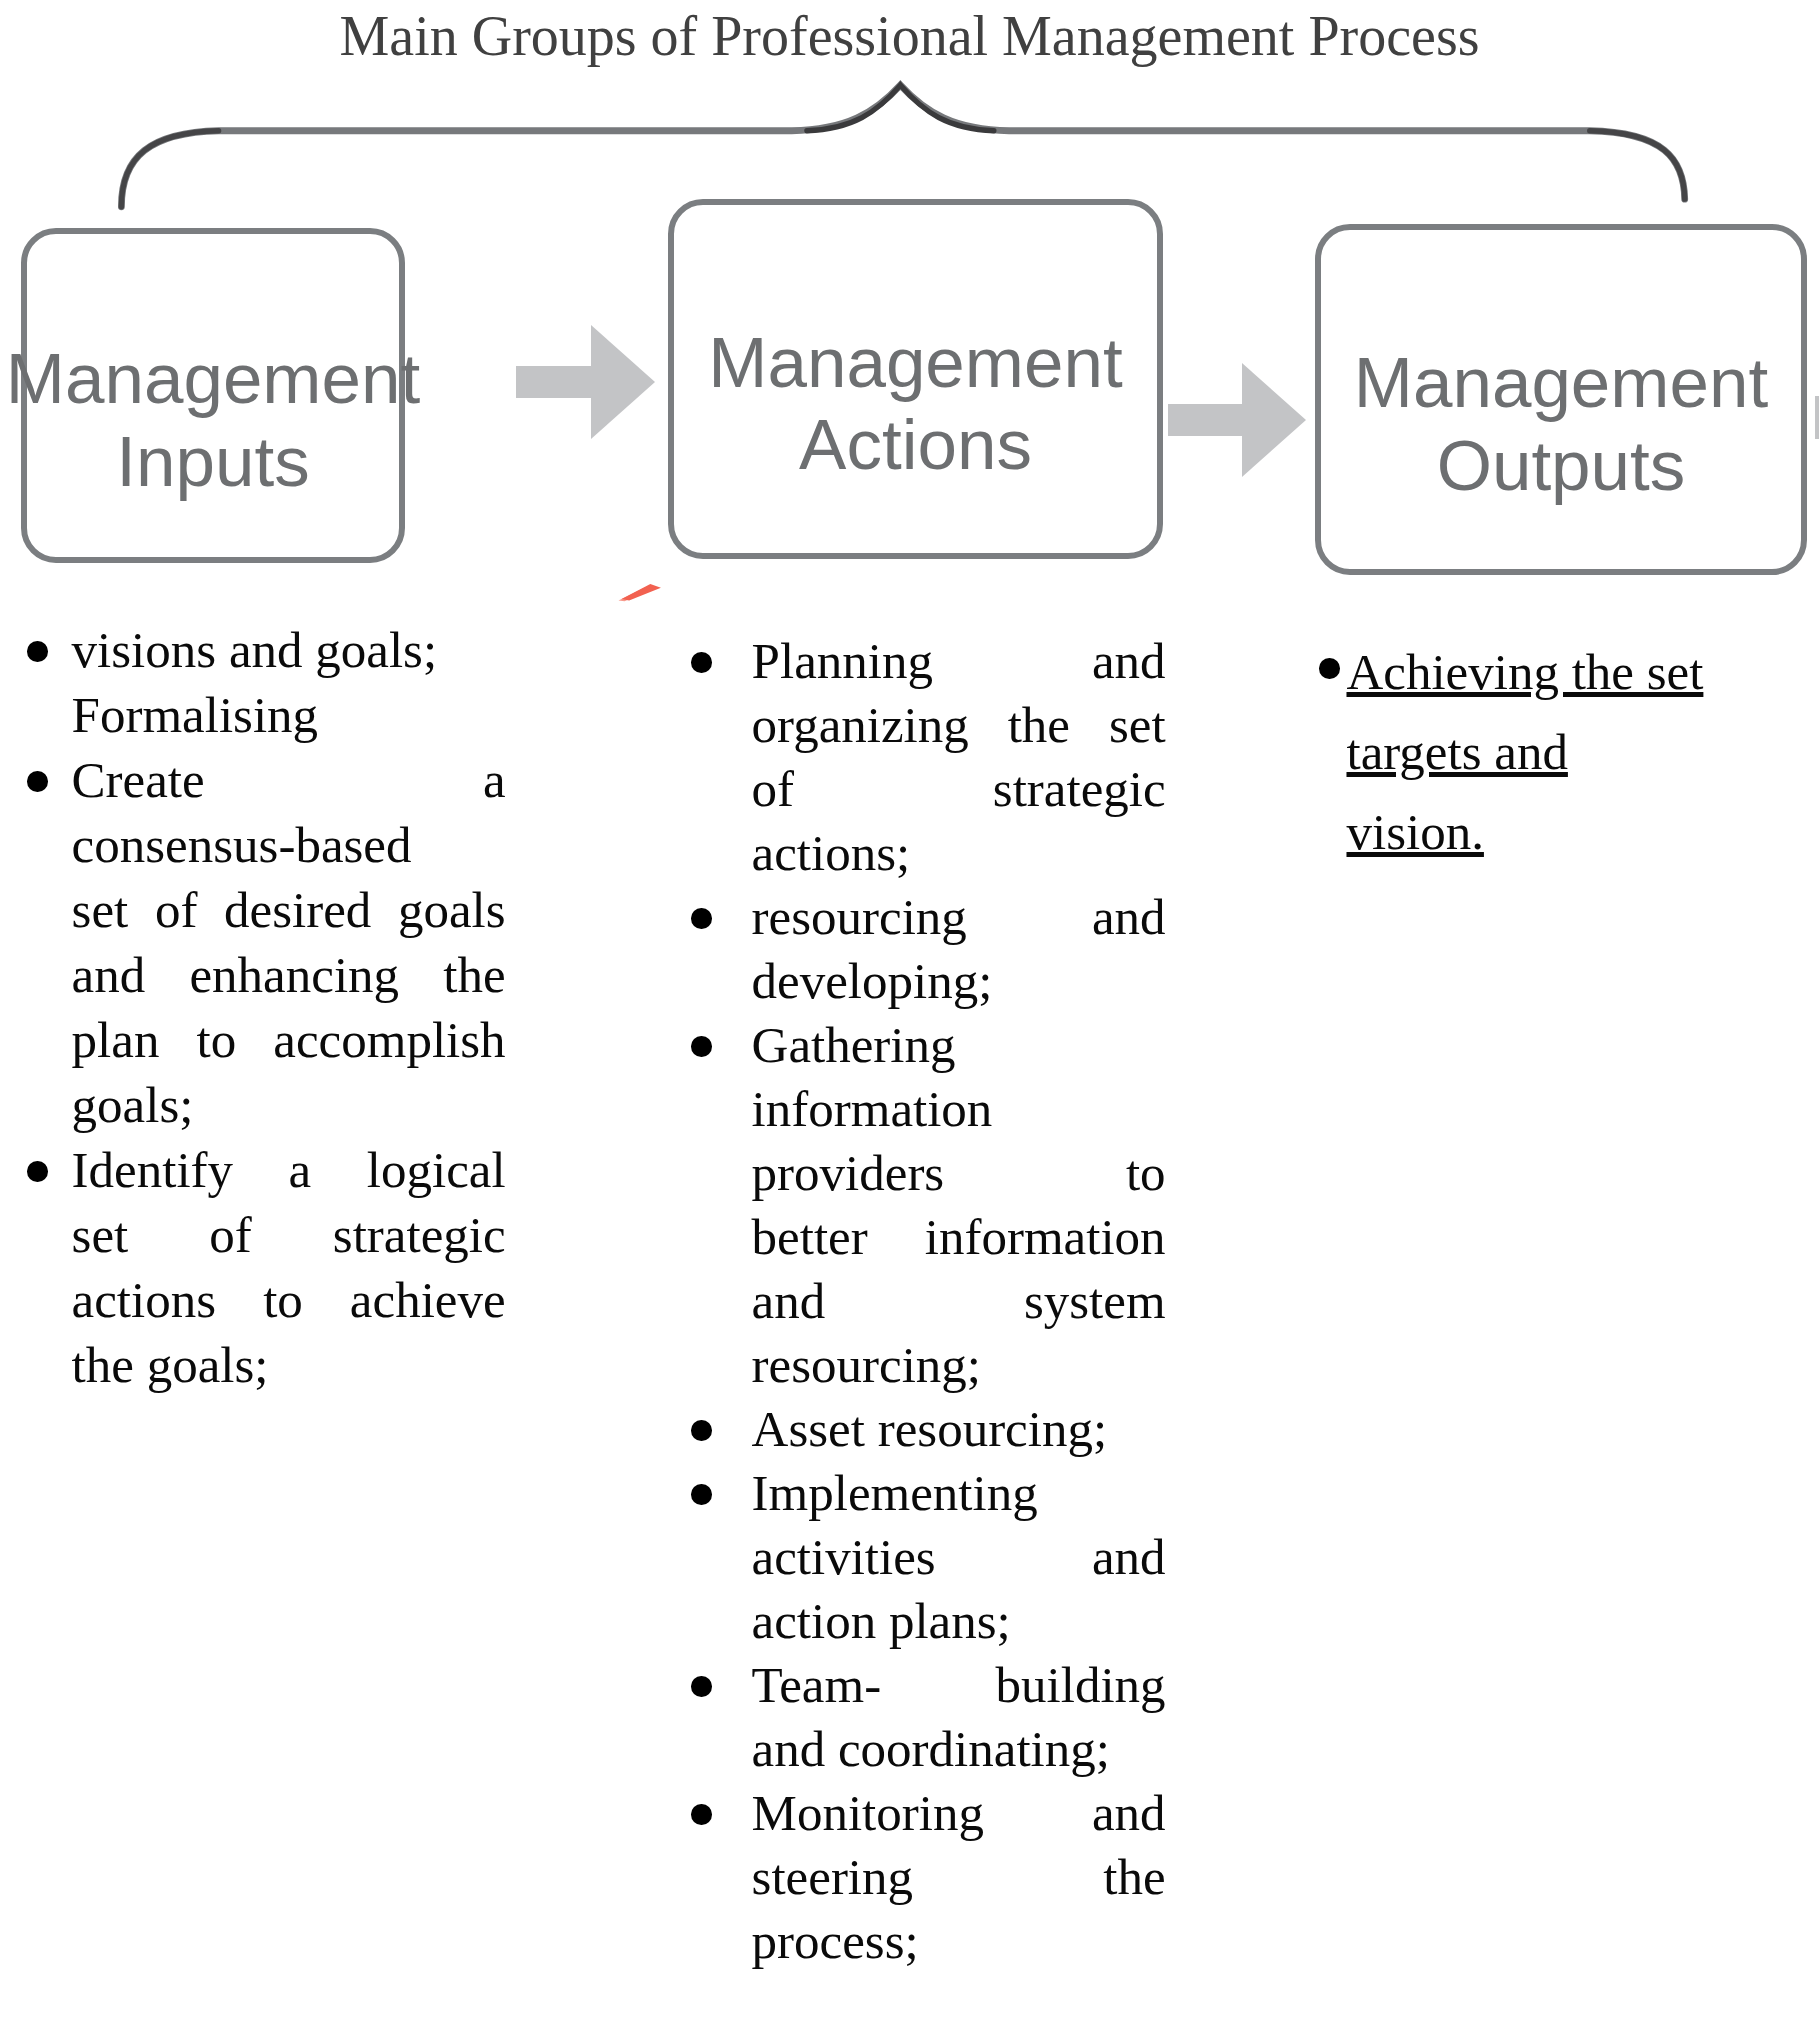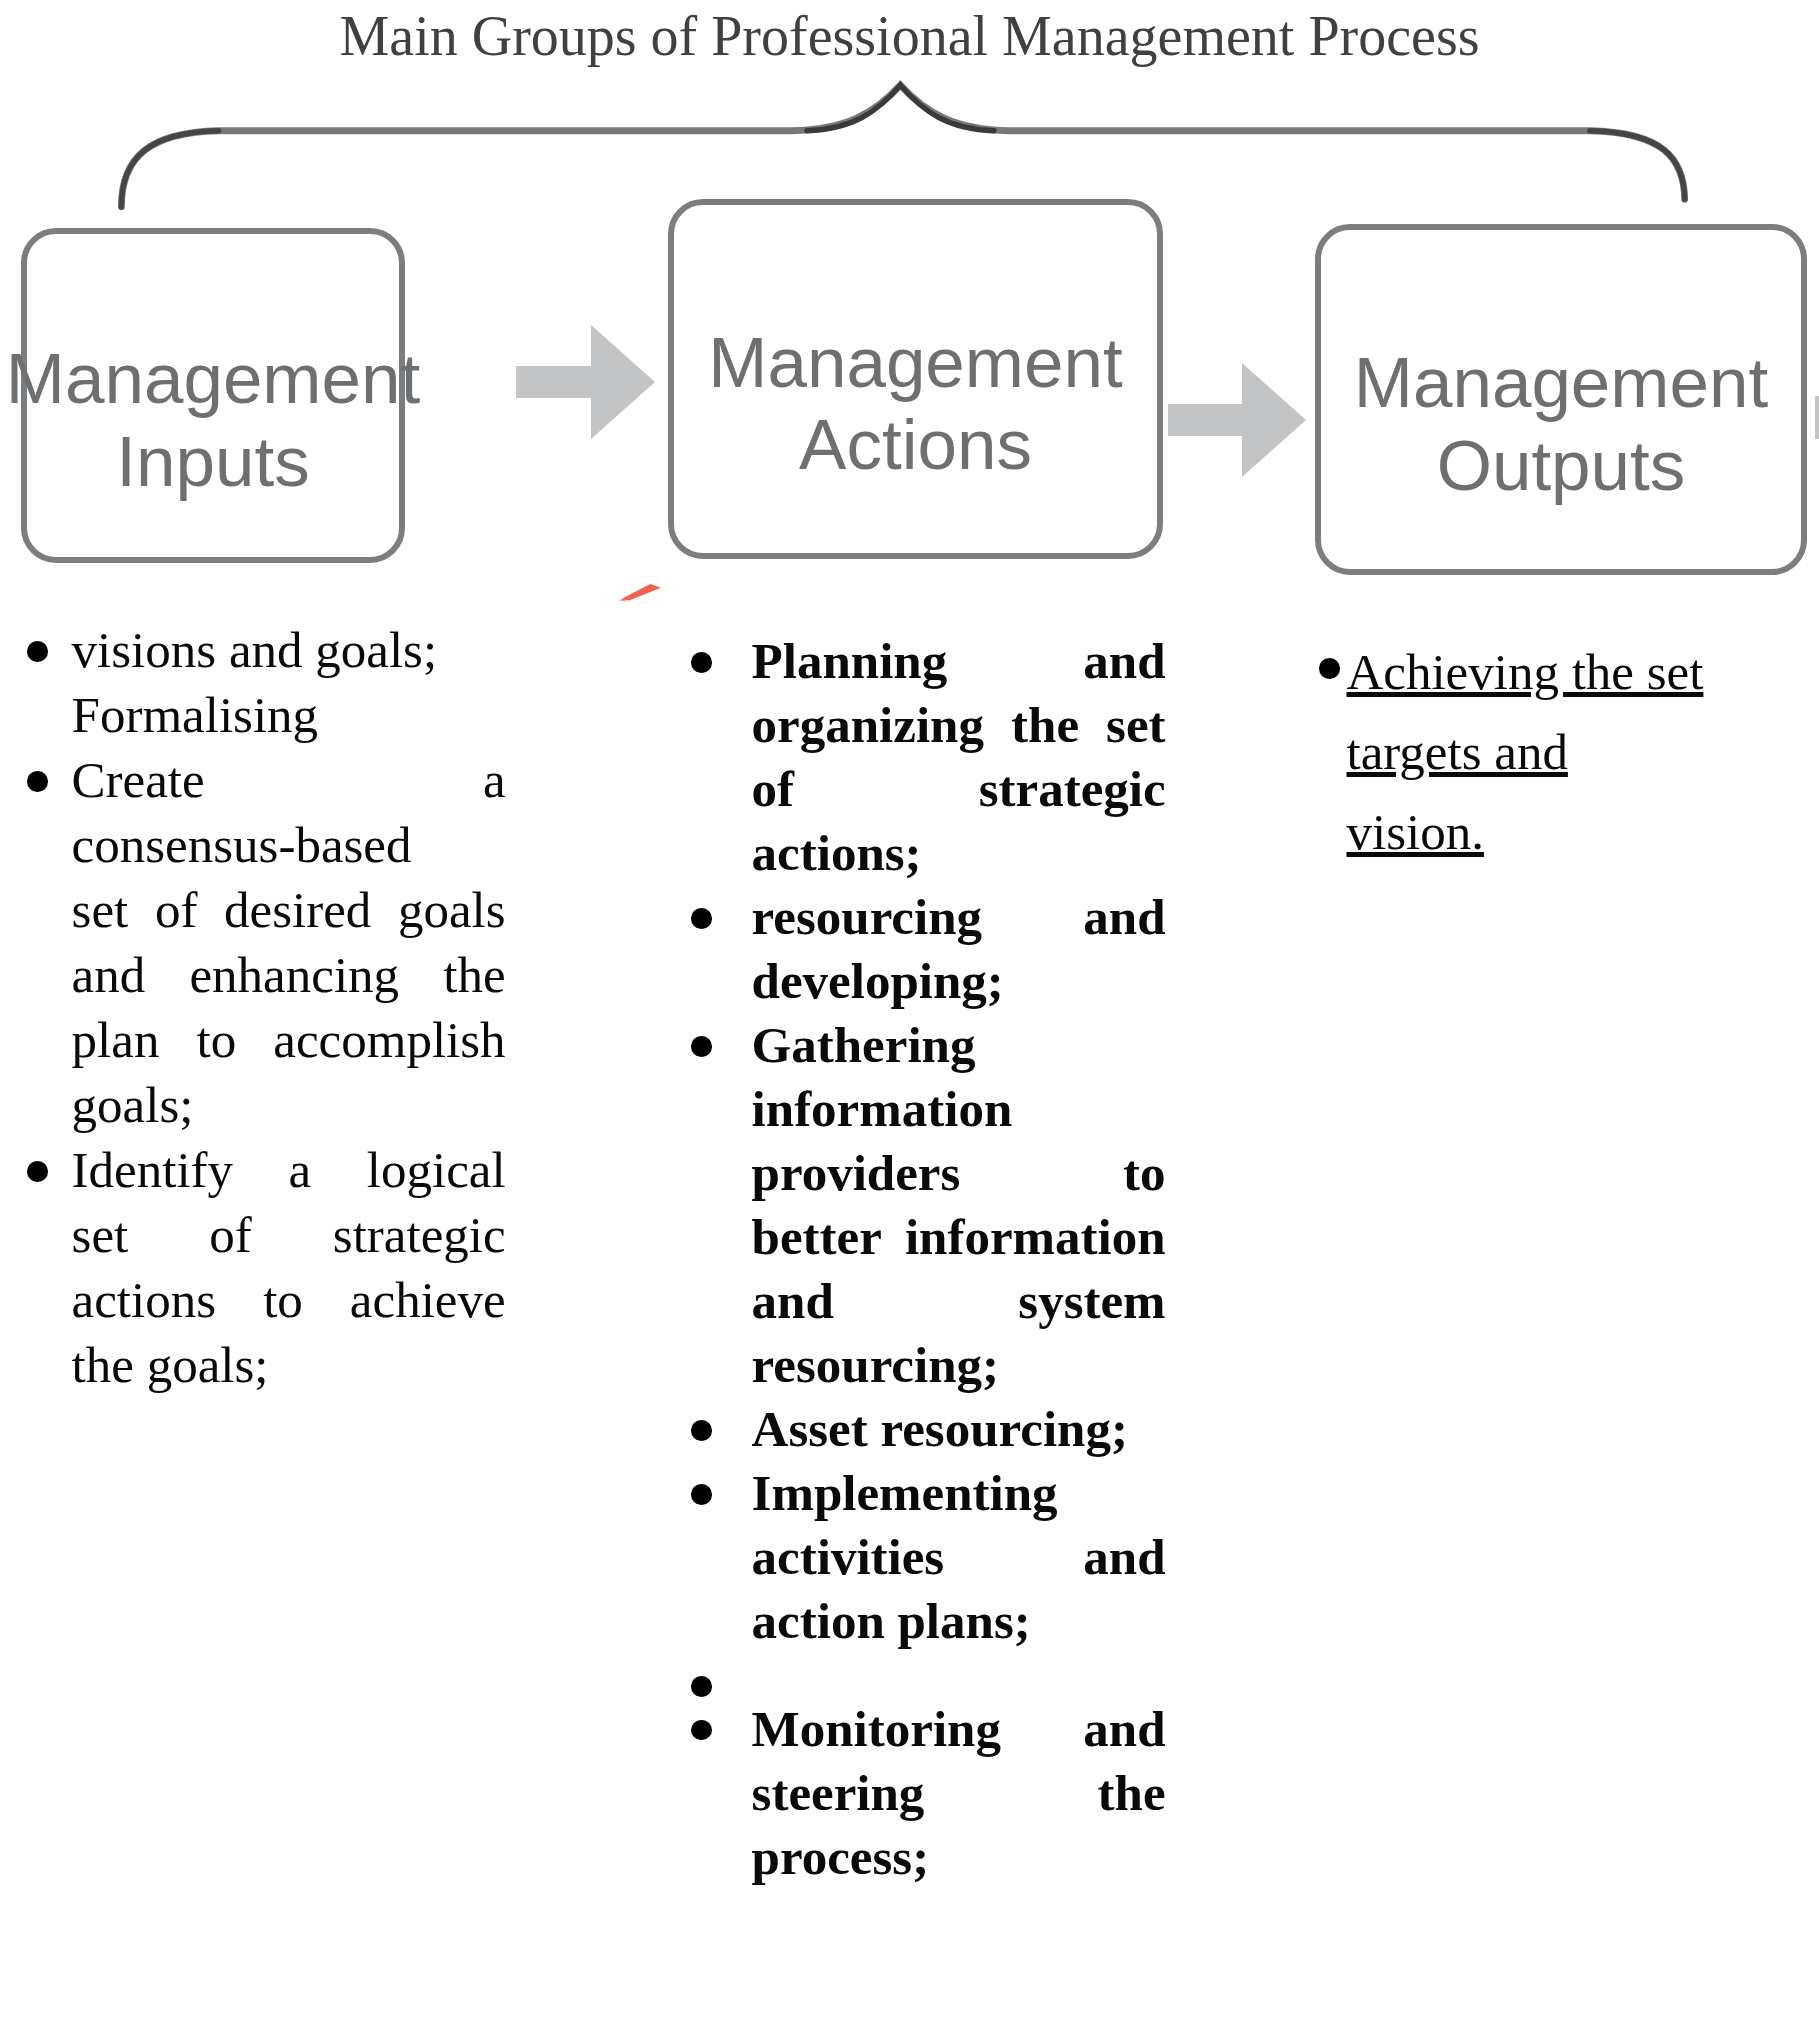--- a/index.html
+++ b/index.html
@@ -30,21 +30,21 @@
   .c3{left:1313px;top:632px;width:457px;text-decoration:underline;}
   .c1 .line{line-height:65px;}
   .c2 .line{line-height:64px;}
   .c3 .line{line-height:80px;}
   .item{display:flex;align-items:flex-start;}
   .bullet{flex:0 0 auto;width:20.6px;height:20.6px;border-radius:50%;background:#000;}
   .c1 .bullet{margin:23px 24px 0 6px;}
   .c2 .bullet{margin:23px 40px 0 6px;}
   .c3 .bullet{margin:26px 6.9px 0 6px;}
   .c1 .lines{width:434px;}
-  .c2 .lines{width:414px;font-weight:bold;}
+  .c2 .lines{width:414px;}
   .c3 .lines{width:408px;}
   .line{white-space:pre;}
   .line.j{display:flex;justify-content:space-between;white-space:normal;}
 </style>
 </head>
 <body>
 
 <div class="canvas">
 
   <div class="title">Main Groups of Professional Management Process</div>
@@ -200,20 +200,27 @@
           <div class="line">Implementing</div>
           <div class="line j">
             <span>activities</span>
             <span>and</span>
           </div>
           <div class="line">action plans;</div>
         </div>
       </div>
       <div class="item">
         <span class="bullet"></span>
+        <div class="lines">
+          <div class="line j">
+            <span>Team-</span>
+            <span>building</span>
+          </div>
+          <div class="line">and coordinating;</div>
+        </div>
       </div>
       <div class="item">
         <span class="bullet"></span>
         <div class="lines">
           <div class="line j">
             <span>Monitoring</span>
             <span>and</span>
           </div>
           <div class="line j">
             <span>steering</span>

